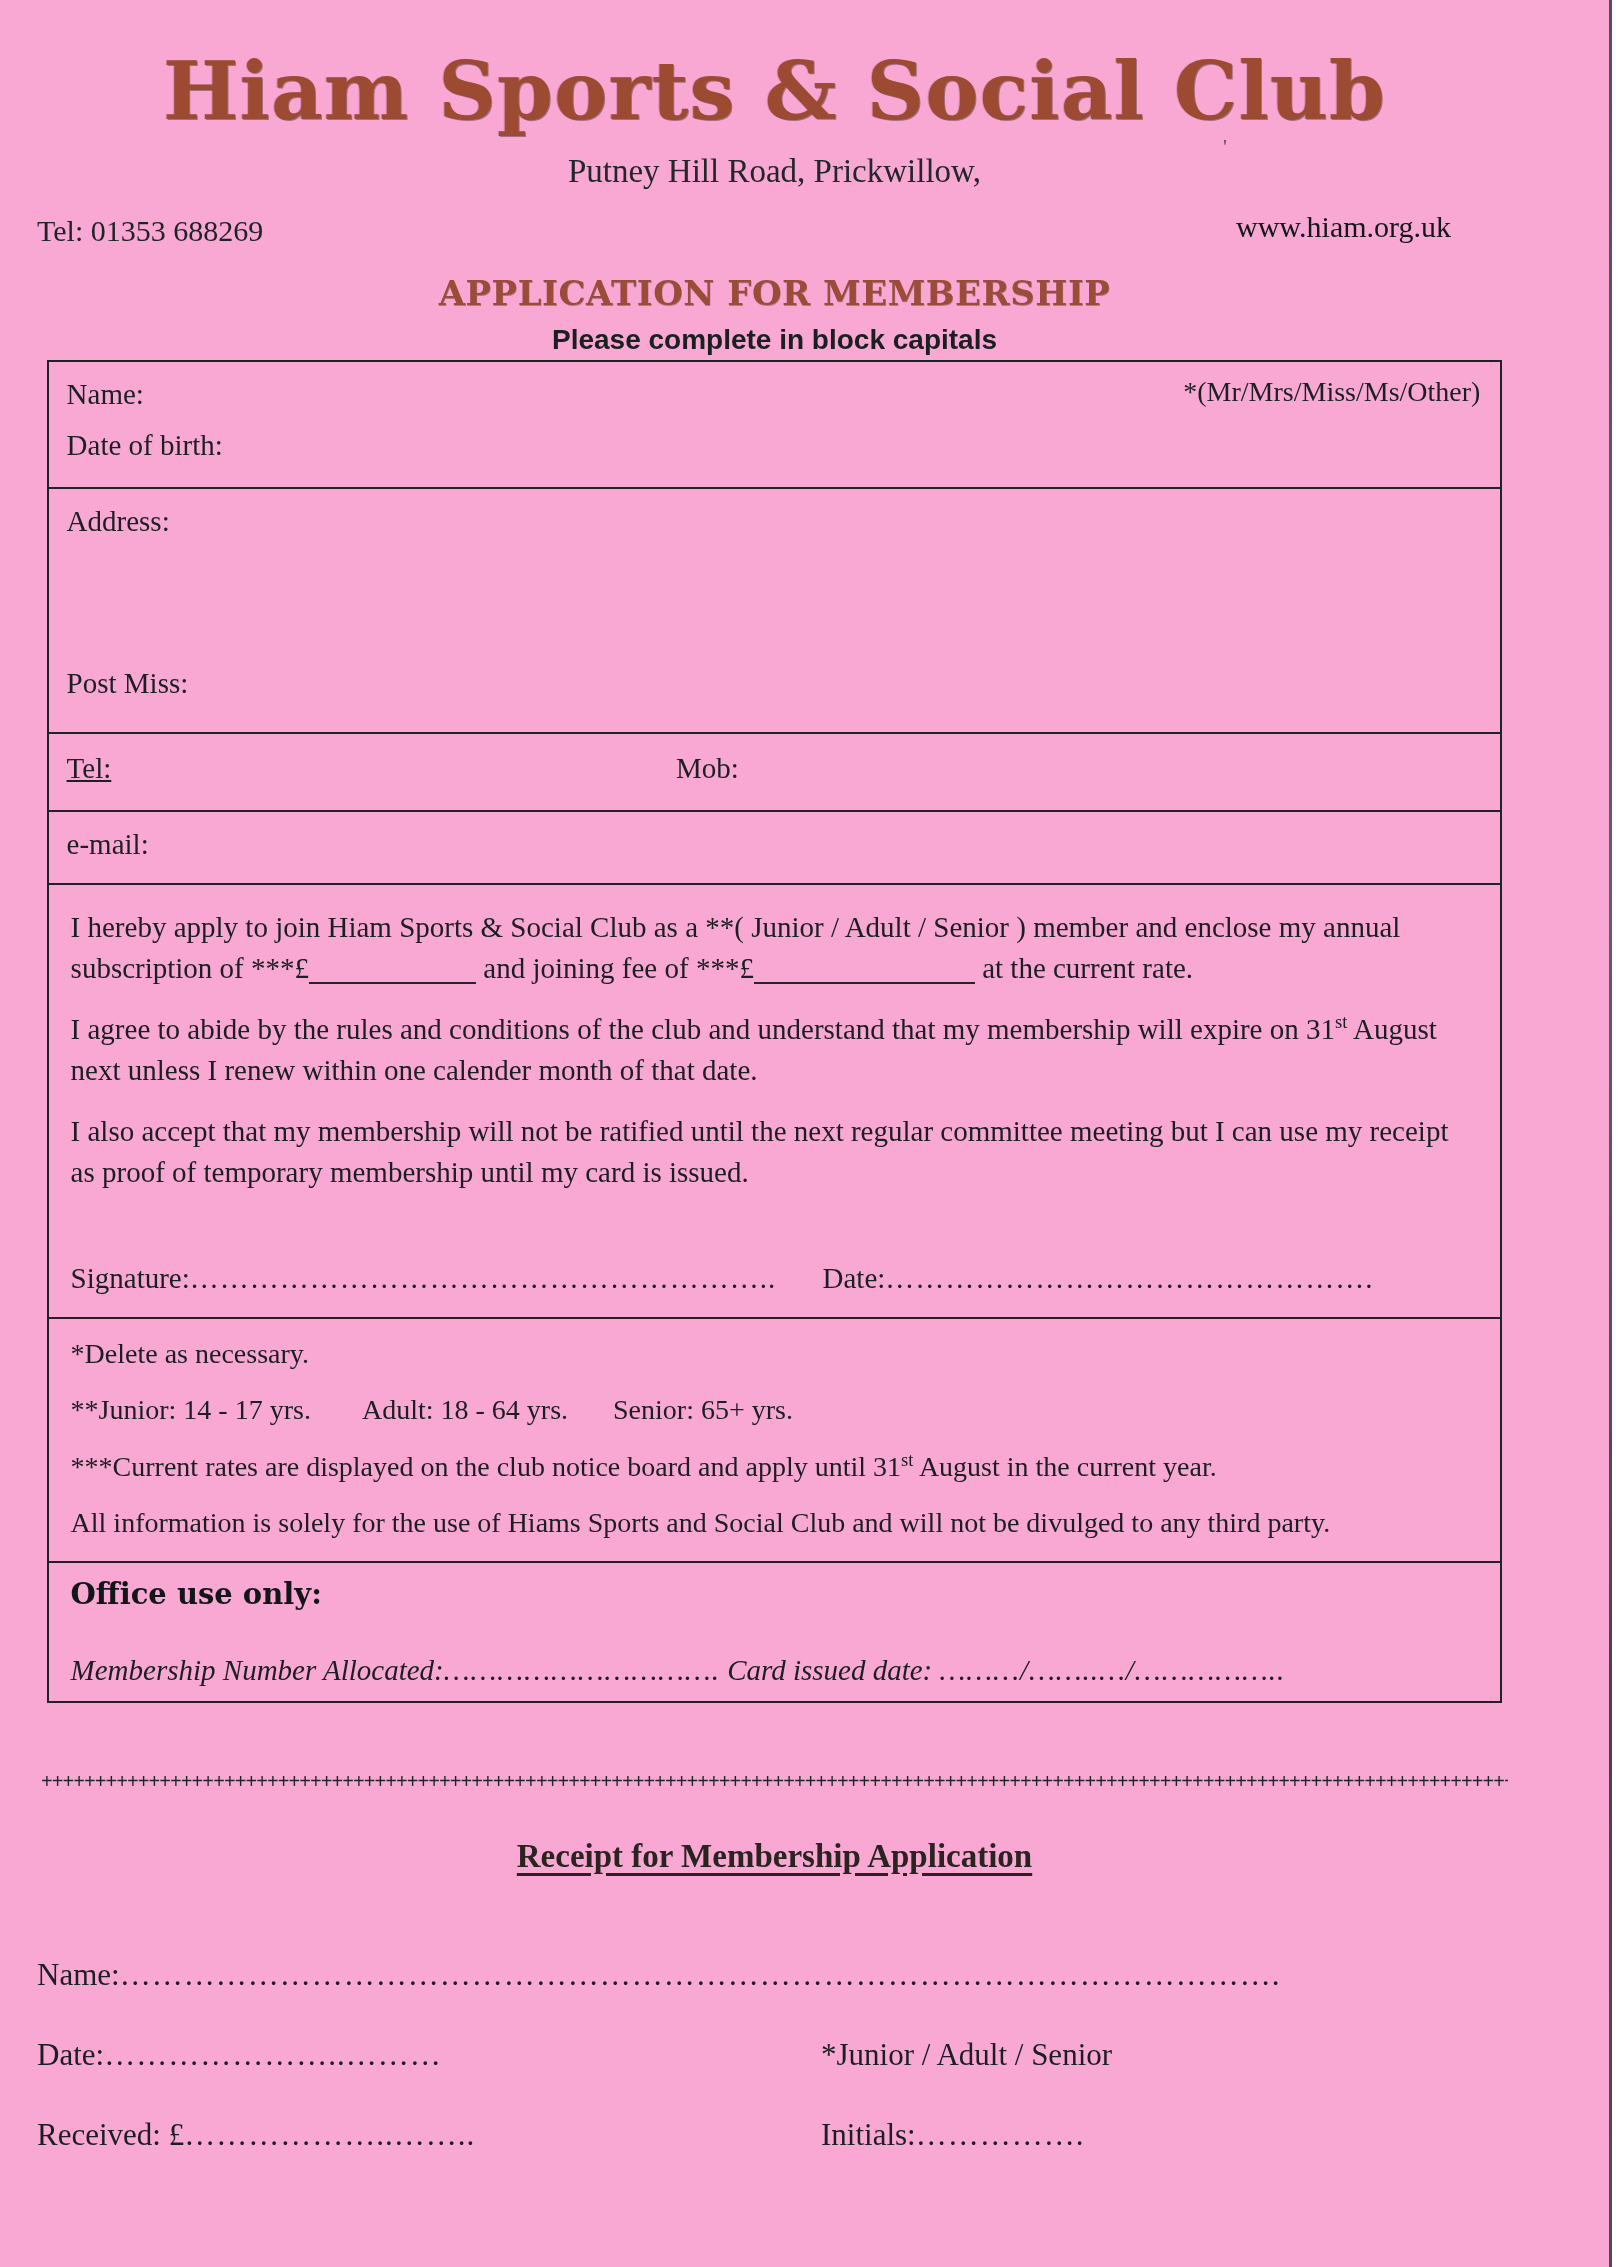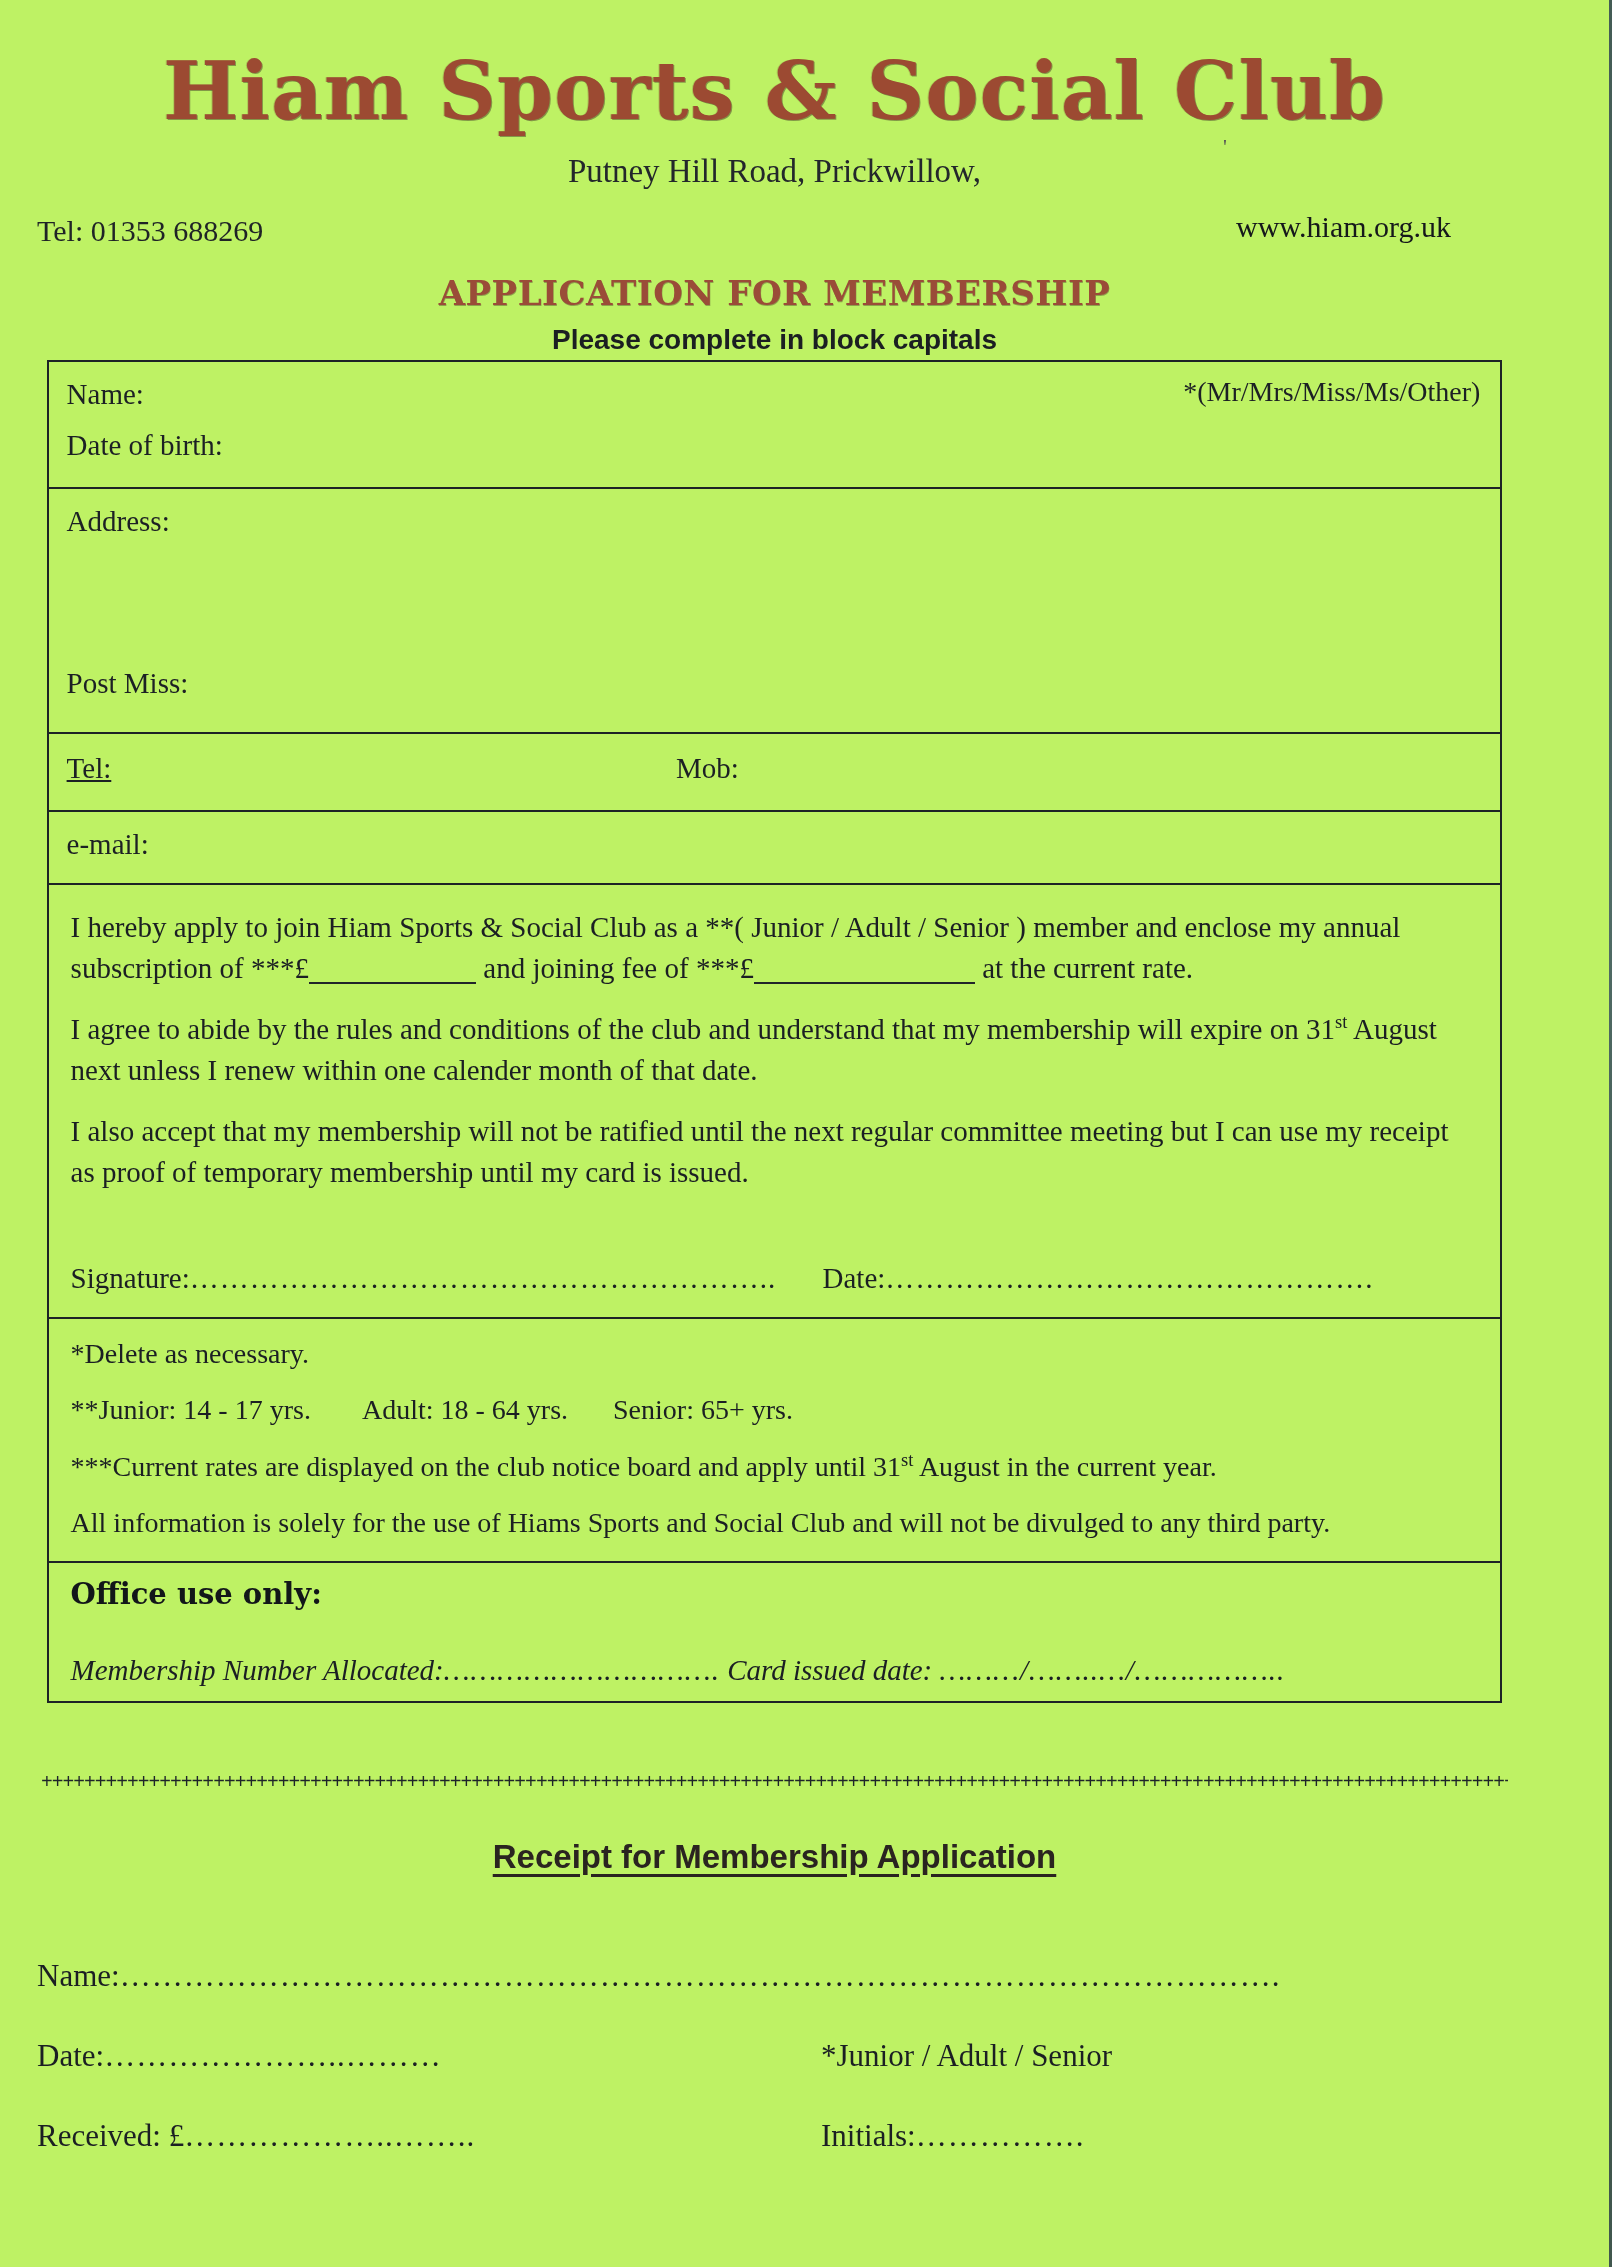--- a/index.html
+++ b/index.html
@@ -9,21 +9,21 @@
     background: #ffffff;
   }
   body {
     font-family: "Liberation Serif", "DejaVu Serif", serif;
     color: #1a1a1a;
   }
   .page {
     position: relative;
     width: 1620px;
     height: 2267px;
-    background: #bef264;
+    background: #f9a8d4;
     overflow: hidden;
     box-sizing: border-box;
   }
   
   .scan-edge {
     position: absolute;
     top: 0;
     right: 7.8px;
     width: 2.9px;
     height: 2267px;
@@ -233,21 +233,21 @@
     font-family: "Liberation Mono", "DejaVu Sans Mono", monospace;
     font-size: 19.6px;
     letter-spacing: -1px;
     color: #1e2429;
     white-space: nowrap;
     overflow: hidden;
     height: 25.5px;
   }
   .receipt-title {
     text-align: center;
-    font-family: Liberation Sans, sans-serif;
+    font-family: Liberation Serif, serif;
     font-weight: bold;
     font-size: 33px;
     color: #2a2420;
     margin-top: 41px;
     text-decoration: underline;
     text-underline-offset: 5.9px;
   }
   .receipt-body {
     margin: 84px 0 0 37px;
     font-size: 31px;

